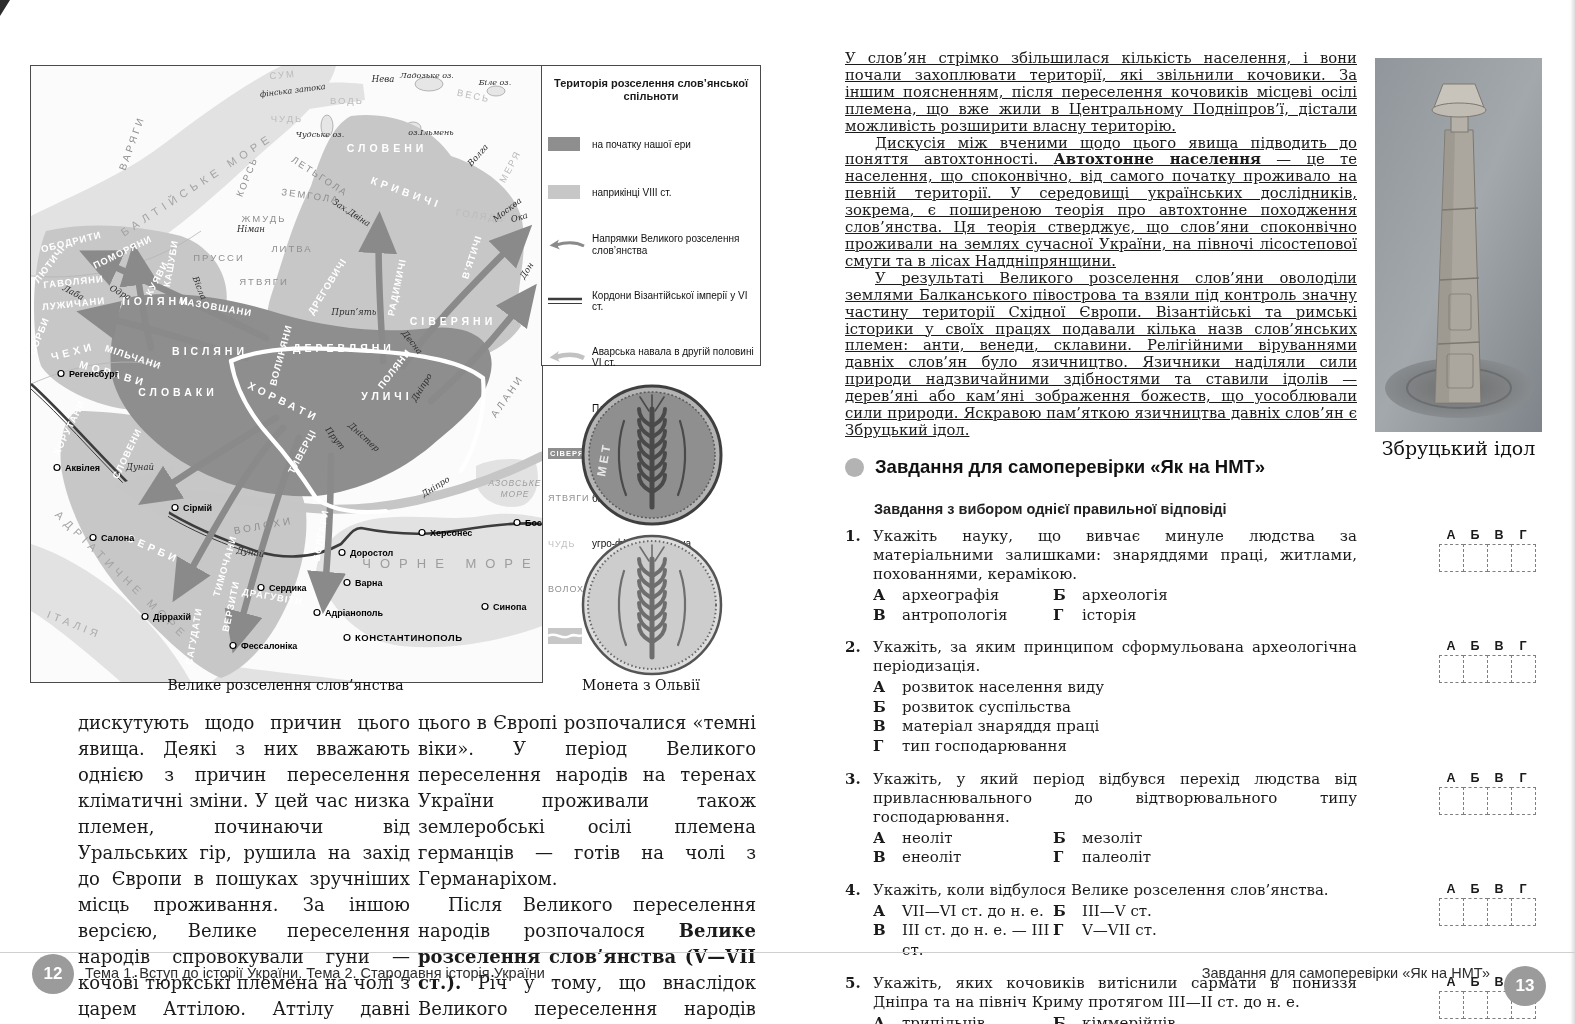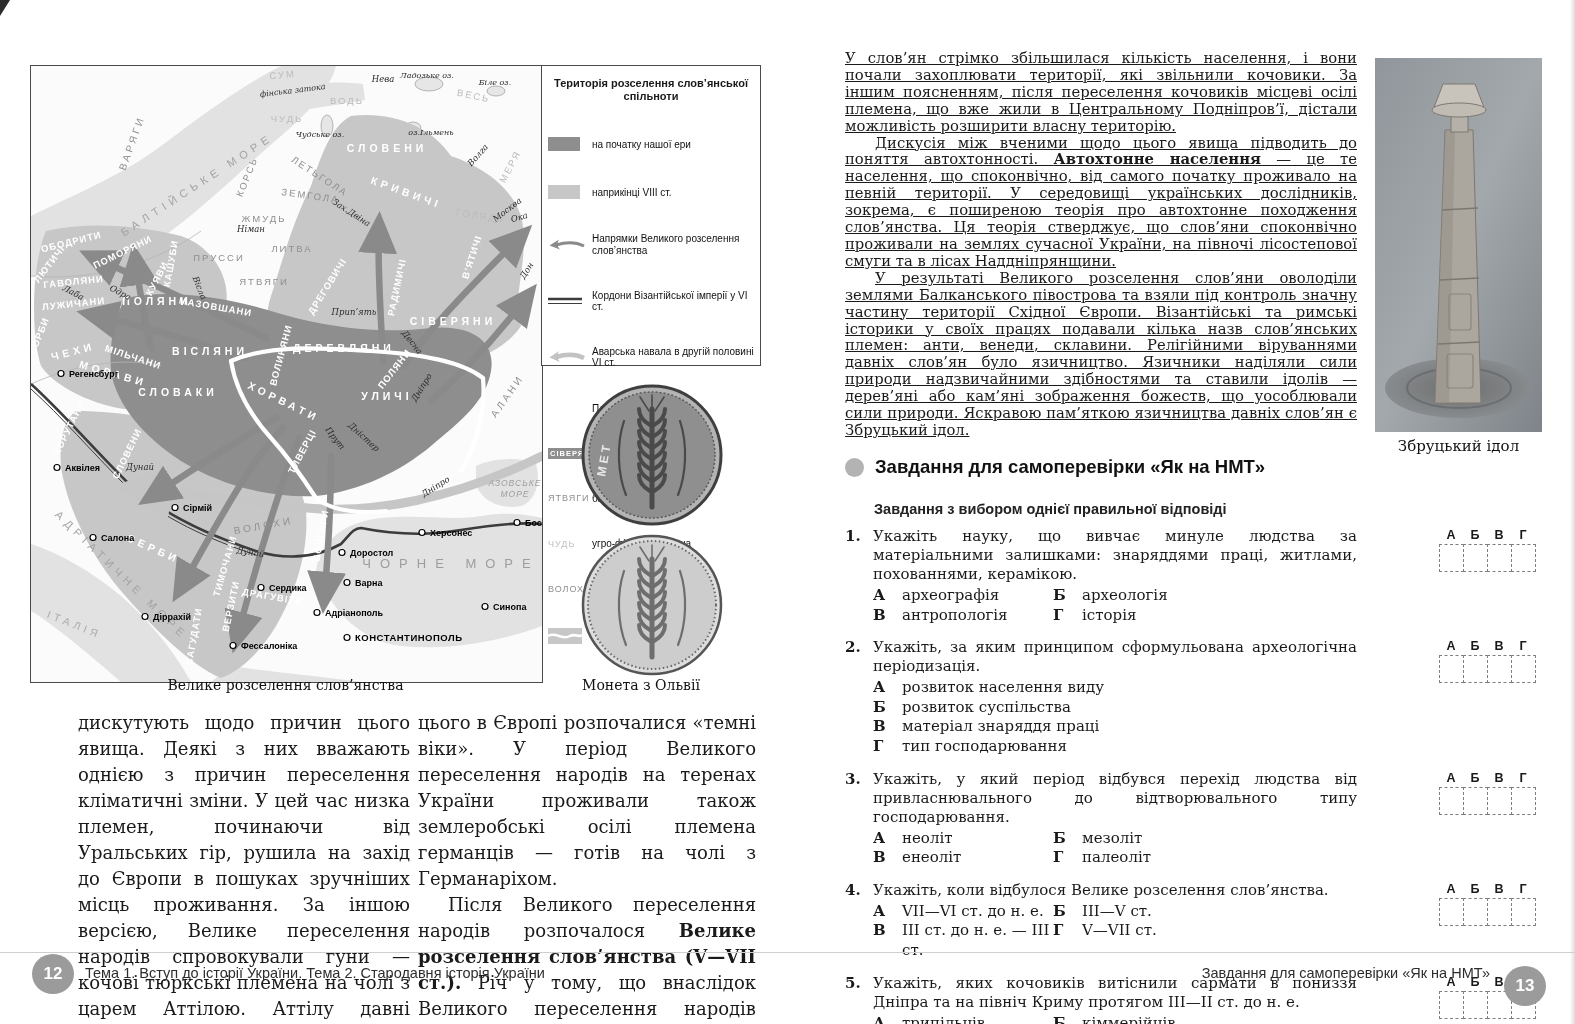--- a/index.html
+++ b/index.html
@@ -60,21 +60,21 @@
   .col p{margin:0;font-size:18px;line-height:26px;}
   #col1{left:78px;top:710px;width:332px;}
   #col2{left:418px;top:710px;width:338px;}
   .ind{text-indent:30px;}
   .b{font-weight:bold;}
 
   
   #rp-paras{left:845px;top:50px;width:512px;text-align:justify;}
   #rp-paras p{margin:0;font-size:14.8px;line-height:16.9px;text-decoration:underline;}
   #idol{left:1375px;top:58px;width:167px;}
-  #idol-caption{left:1375px;top:437px;width:167px;font-size:15px;}
+  #idol-caption{left:1375px;top:437px;width:167px;font-size:19px;}
 
   #section-head{left:845px;top:456px;width:692px;display:flex;align-items:center;
     font-family:"Liberation Sans",sans-serif;}
   #section-head .dot{width:19px;height:19px;border-radius:50%;background:#b3b3b3;margin-right:11px;flex:0 0 19px;}
   #section-head .ttl{font-size:18.5px;font-weight:bold;color:#111;}
   #subhead{left:874px;top:501px;font-family:"Liberation Sans",sans-serif;font-size:14.5px;font-weight:bold;color:#222;}
 
   #questions{left:845px;top:527px;width:692px;}
   .q-row{display:flex;align-items:flex-start;margin-bottom:13px;}
   .q-main{width:512px;}

